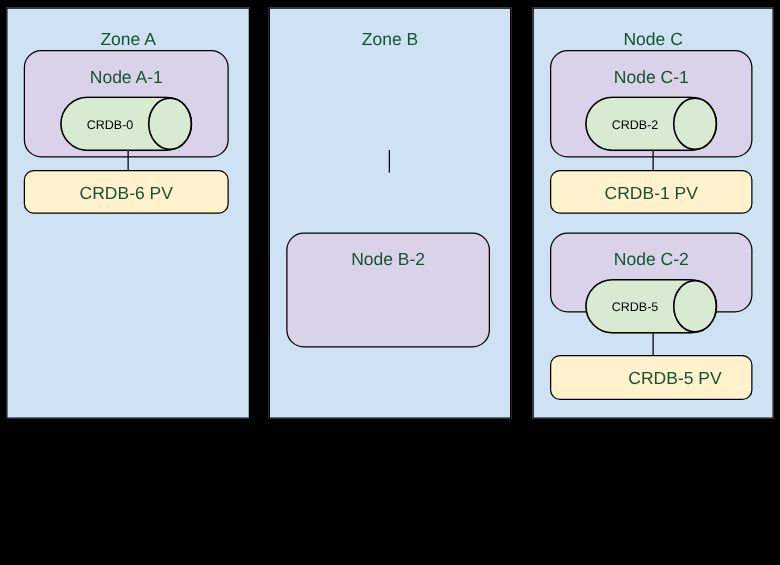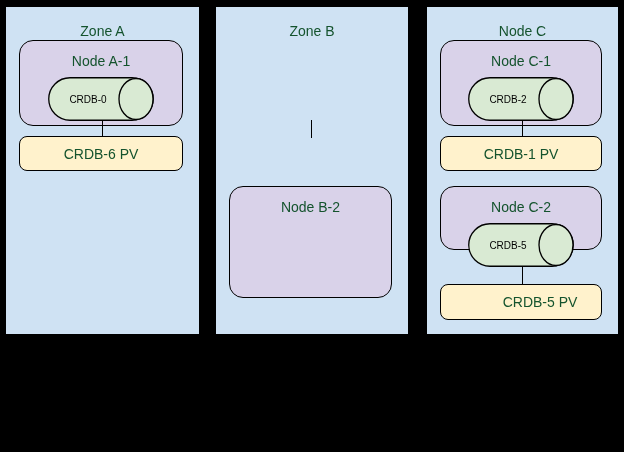--- a/index.html
+++ b/index.html
@@ -19,21 +19,21 @@
     position:absolute;top:15px;left:0;right:0;text-align:center;
     font-size:14px;line-height:18px;
   }
   .node{
     position:absolute;left:13px;right:16px;
     background:#d9d2e9;border:1px solid #000;border-radius:14px;
     box-sizing:border-box;display:flex;flex-direction:column;align-items:center;
   }
   .node-1{top:33px;height:86px;}
   .node-2{top:179px;height:64px;}
-  .node-empty{top:179px;height:112px;}
+  .node-empty{top:179px;height:92px;}
   .node-title{margin-top:11px;font-size:14px;line-height:18px;}
   .cylinder{margin-top:7px;flex:0 0 auto;}
   .connector{
     position:absolute;left:50%;width:0;margin-left:-1px;
     border-left:1.5px solid #000;
   }
   .conn-1{top:113px;height:18px;}
   .conn-2{top:259px;height:20px;}
   .pv{
     position:absolute;left:13px;right:16px;height:35px;

